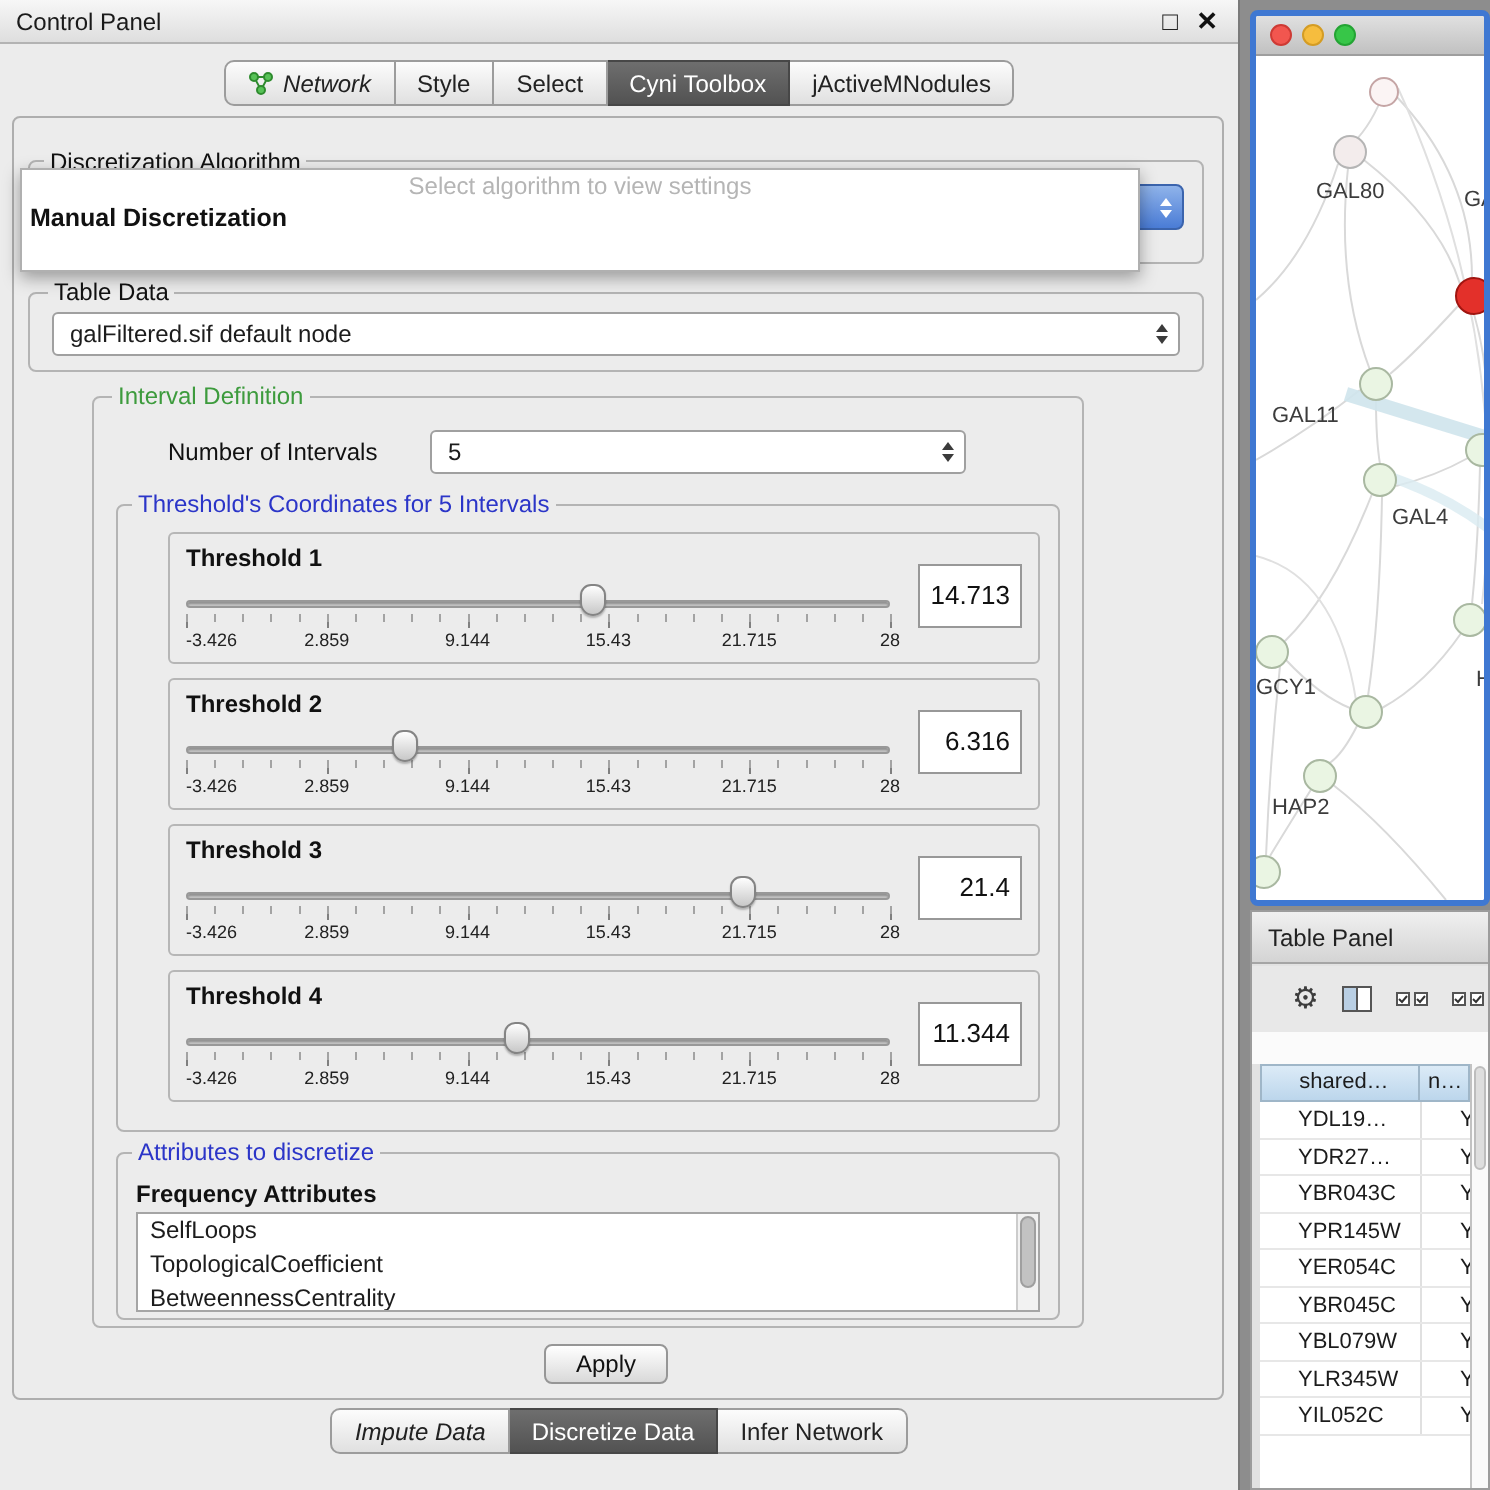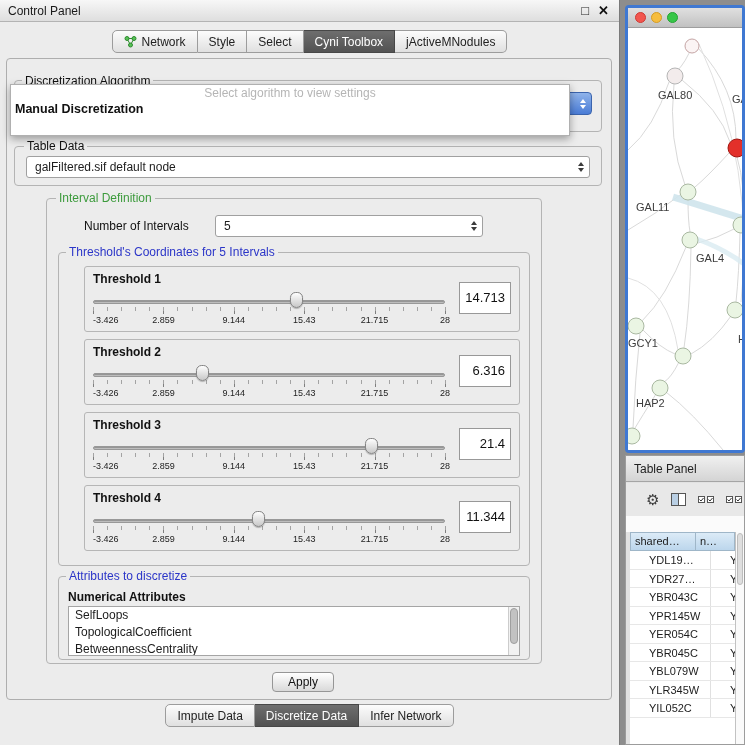--- a/index.html
+++ b/index.html
@@ -12,21 +12,21 @@
   .cp-titlebar { position:absolute; left:0; top:0; right:0; height:22px;
     background:linear-gradient(#f7f7f7,#dedede); border-bottom:1px solid #b3b3b3; }
   .cp-title { position:absolute; left:8px; top:4px; font-size:12px; color:#1a1a1a; }
   .wc-float { position:absolute; right:30px; top:3px; font-size:13px; color:#222; cursor:default; }
   .wc-close { position:absolute; right:10px; top:3px; font-size:13px; font-weight:bold; color:#111; cursor:default; }
 
   .tabbar { position:absolute; left:0; right:0; top:30px; display:flex; justify-content:center; }
   .tab { height:23px; padding:0 11px; font-size:12px; color:#222;
     background:linear-gradient(#fcfcfc,#e0e0e0); border:1px solid #9c9c9c; border-left:none;
     display:flex; align-items:center; gap:5px; }
-  .tab:first-child { border-left:1px solid #9c9c9c; border-radius:5px 0 0 5px; }
+  .tab:first-child { border-left:1px solid #9c9c9c; border-radius:5px 0 0 5px;font-style:italic; }
   .tab:last-child { border-radius:0 5px 5px 0; }
   .tab.selected { background:linear-gradient(#6e6e6e,#525252); color:#fff; border-color:#474747; }
 
   .content { position:absolute; left:6px; top:58px; width:606px; height:642px;
     border:1px solid #aeaeae; border-radius:4px; background:#ececec; }
 
   .grp { position:absolute; border:1px solid #b4b4b4; border-radius:4px; background:transparent; }
   .grp-title { position:absolute; font-size:12px; background:#ececec; padding:0 3px; color:#111; white-space:nowrap; }
   .grp-title.green { color:#3d9b3d; }
   .grp-title.blue { color:#2b35c8; }
@@ -114,21 +114,21 @@
   .tp-title { position:absolute; left:8px; top:6px; font-size:12px; color:#222; }
   .tp-toolbar { position:absolute; left:0; top:27px; right:0; height:33px; background:#e8e8e8;
     display:flex; align-items:center; gap:12px; padding-left:20px; }
   .tb-gear { font-size:15px; color:#3d3d3d; line-height:1; }
   .tb-icon { display:inline-flex; }
   .tp-gap { position:absolute; left:0; top:60px; right:0; height:16px; background:#fbfbfb; }
   .tp-tablearea { position:absolute; left:4px; top:76px; width:105px; bottom:0; background:#fff; font-size:11px; }
   .tp-head { display:flex; height:19px; }
   .tp-hcell { background:linear-gradient(#dcebf7,#bcd6ec); border:1px solid #9fb6c8; border-left:none;
     padding-left:4px; line-height:17px; color:#1c1c1c; overflow:hidden; white-space:nowrap; }
-  .tp-hcell:first-child { border-left:1px solid #9fb6c8; width:66px; }
+  .tp-hcell:first-child { border-left:1px solid #9fb6c8; width:80px;text-align:center; }
   .tp-hcell.c2 { flex:1; }
   .trow { display:flex; height:18.5px; border-bottom:1px solid #e7e7e7; }
   .tcell { width:66px; padding-left:4px; line-height:18.5px; border-right:1px solid #e0e0e0;
     overflow:hidden; white-space:nowrap; color:#1c1c1c;margin-left:15px; }
   .tcell2 { flex:1; border-right:none; }
   .tp-scroll { position:absolute; right:0; top:76px; width:9px; bottom:0; background:#fafafa; border-left:1px solid #c2c2c2; }
   .tp-scroll-thumb { position:absolute; left:1px; right:1px; top:1px; height:52px; background:#dedede; border:1px solid #bdbdbd; border-radius:3px; }
 </style>
 </head>
 <body>
@@ -271,21 +271,21 @@
           <span class="ticklabel" style="left: 211.2px; transform: translateX(-50%);">15.43</span>
           <span class="ticklabel" style="left: 281.6px; transform: translateX(-50%);">21.715</span>
           <span class="ticklabel" style="left: 352px; transform: translateX(-50%);">28</span>
         </div>
       <div class="thumb" style="left: 166.938px;"></div>
       <div class="valbox">11.344</div>
     </div>
 
     <div class="grp grp-attr"></div>
     <div class="grp-title blue grp-attr-title">Attributes to discretize</div>
-    <div class="attr-header">Numerical Attributes</div>
+    <div class="attr-header">Frequency Attributes</div>
     <div class="attr-list">
       <div class="attr-scroll">
         <div class="attr-scroll-thumb"></div>
       </div>
     <div class="attr-item">SelfLoops</div>
         <div class="attr-item">TopologicalCoefficient</div>
         <div class="attr-item">BetweennessCentrality</div>
       </div>
 
     <div class="apply-btn">Apply</div>

